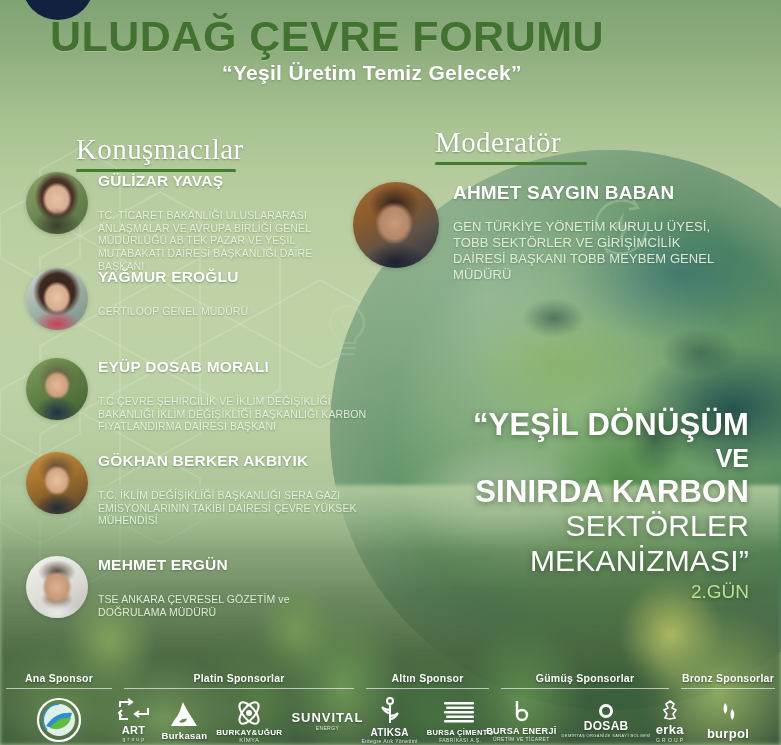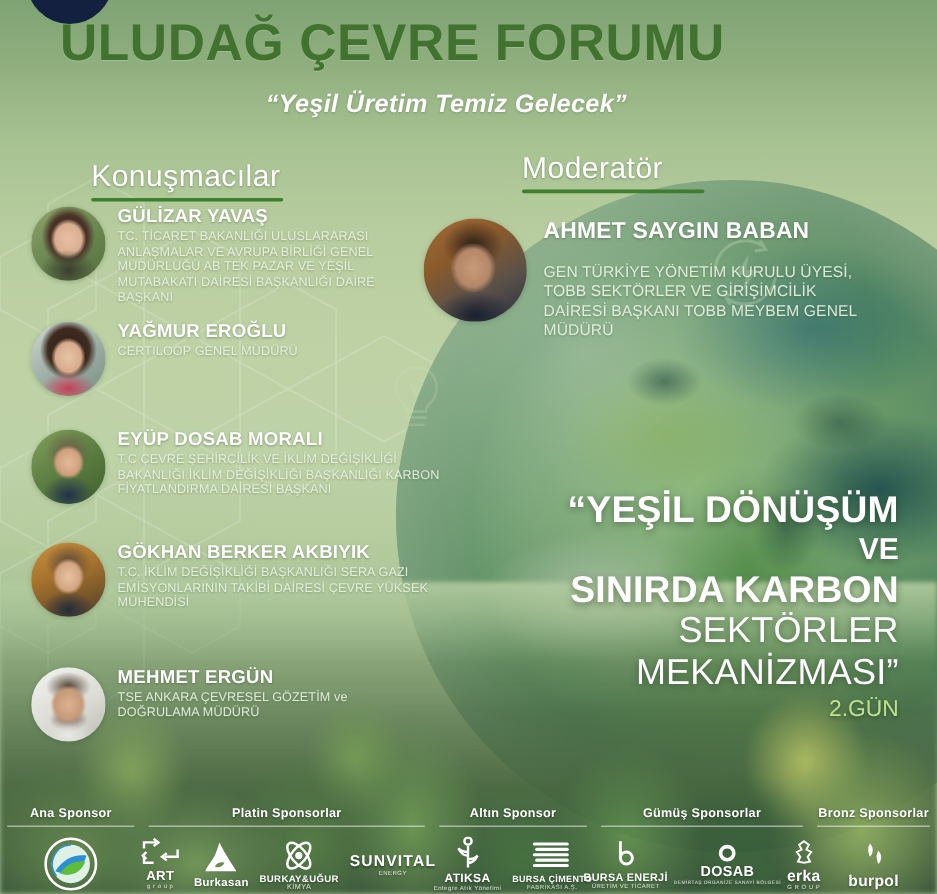--- a/index.html
+++ b/index.html
@@ -83,30 +83,30 @@
   }
 
   
   .header { position:absolute; left:0; top:14px; width:654px; text-align:center; }
   .main-title {
     font-size:43px; font-weight:bold; letter-spacing:.5px; color:#41722f;
     text-shadow:0 1px 0 rgba(255,255,255,.18);
     line-height:1.05;
   }
   .sub-title {
-    margin-top:16px; font-size:21px; font-weight:bold; color:#ffffff;
+    margin-top:2px; font-size:21px; font-weight:bold; color:#ffffff;
     letter-spacing:.3px; padding-left:90px;
     text-shadow:0 1px 2px rgba(60,90,50,.35);
-    font-style:italic;
   }
 
   
   .sect-head {
-    position:absolute; color:#ffffff; font-size:25px; letter-spacing:.4px;
+    position:absolute; color:#ffffff; font-size:29px; letter-spacing:.4px;
     text-shadow:0 1px 2px rgba(50,80,45,.45);
+    font-family:Liberation Serif, serif;
   }
   .sect-head::after {
     content:""; display:block; height:3px; background:#3f7d2f; margin-top:3px;
     border-radius:2px;
   }
   #head-speakers { left:76px; top:133px; width:160px; }
   #head-moderator { left:435px; top:126px; width:152px; }
 
   
   .person { position:absolute; display:flex; align-items:flex-start; }
@@ -114,21 +114,21 @@
     width:62px; height:62px; border-radius:50%; flex:0 0 62px;
     overflow:hidden; position:relative; box-shadow:0 1px 4px rgba(40,70,35,.25);
   }
   .avatar .face { position:absolute; inset:0; }
   .ptext { margin-left:10px; }
   .pname {
     color:#ffffff; font-weight:bold; font-size:15.5px; letter-spacing:.2px;
     line-height:1.15; text-shadow:0 1px 2px rgba(50,80,45,.45);
   }
   .ptitle {
-    color:#e8f2e2; font-size:10.5px; line-height:1.22; margin-top:1px;
+    color:#e8f2e2; font-size:10.5px; line-height:1.22; margin-top:19px;
     letter-spacing:.1px; text-shadow:0 1px 2px rgba(50,80,45,.4); opacity:.93;
   }
 
   
   #person-moderator .avatar { width:86px; height:86px; flex:0 0 86px; }
   #person-moderator .ptext { margin-left:14px; }
   #person-moderator .pname { font-size:19px; line-height:1.2; }
   #person-moderator .ptitle { font-size:13px; line-height:1.24; margin-top:14px; }
 
   

